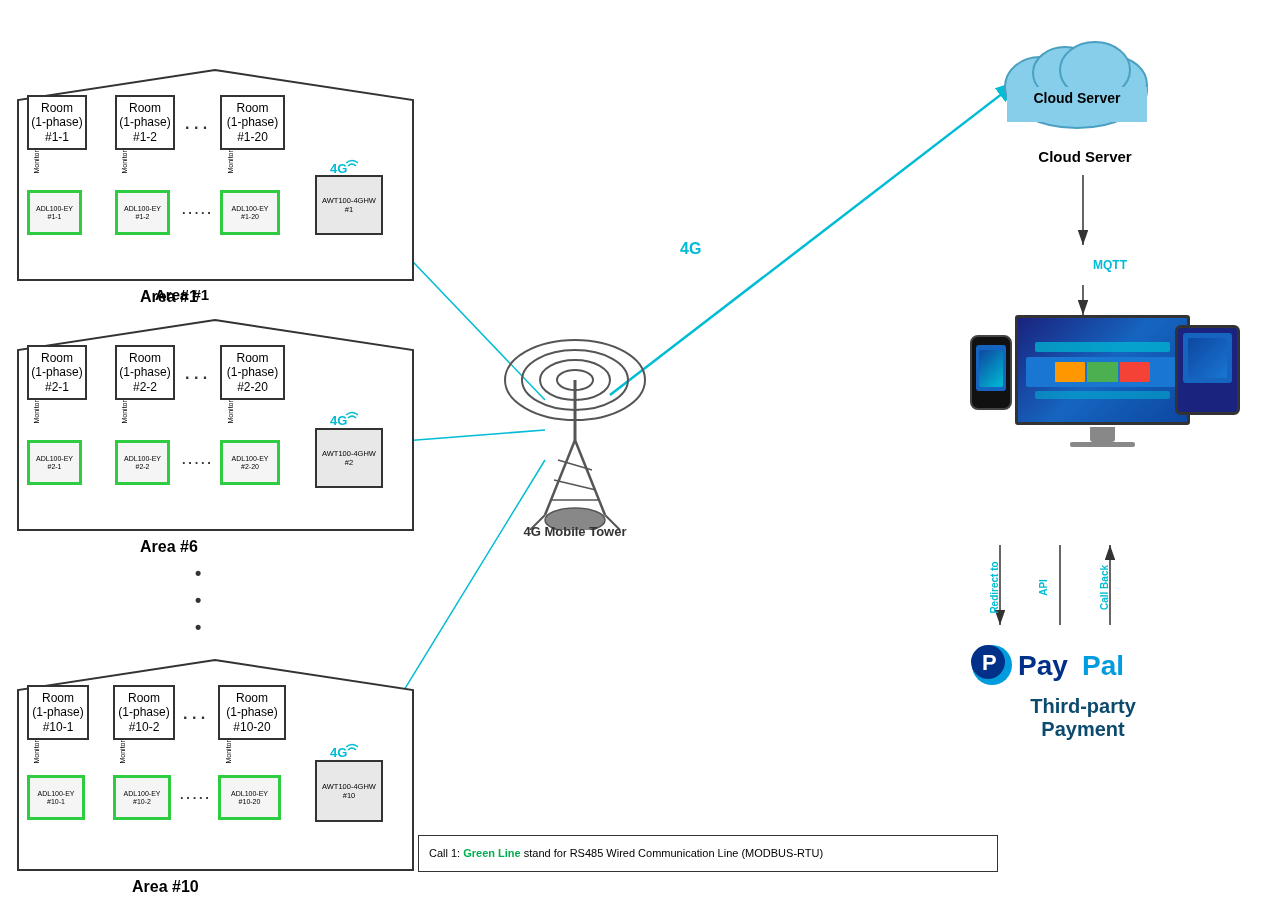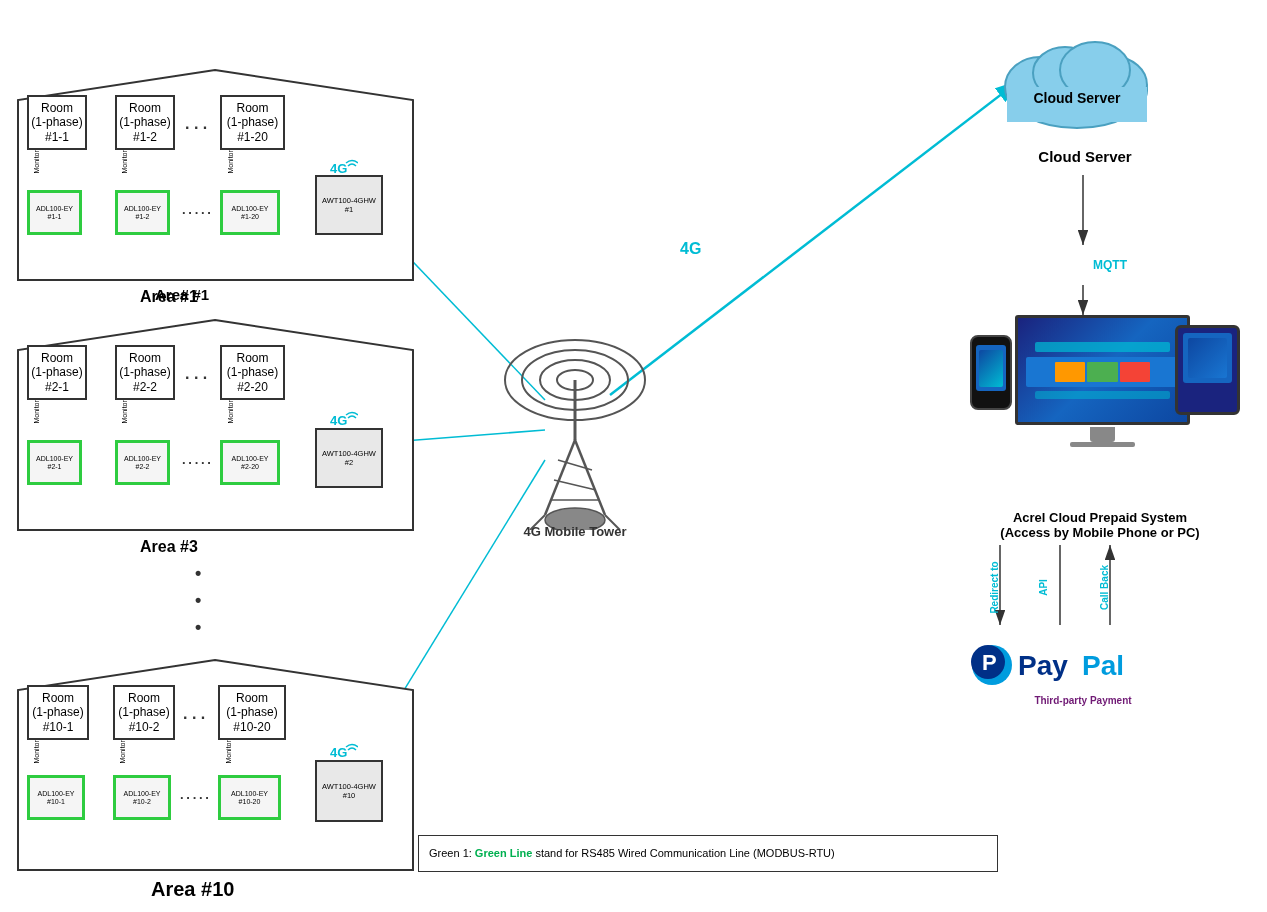--- a/index.html
+++ b/index.html
@@ -271,21 +271,21 @@
       <path d="M16,5 Q22,0 28,5" stroke="#00bcd4" stroke-width="1.5" fill="none"></path>
     </svg>
   </div>
 
   <div class="area-label" style="left:140px;top:288px;font-size:16px;">Area #1</div>
 
   <svg style="position:absolute;left:18px;top:320px;width:395px;height:210px;overflow:visible;">
     <polygon points="197,0 395,30 395,210 0,210 0,30" fill="white" stroke="#333" stroke-width="2"></polygon>
   </svg>
 
-  <div class="area-label" style="left:140px;top:538px;font-size:16px;">Area #3</div>
+  <div class="area-label" style="left:140px;top:538px;font-size:16px;">Area #6</div>
 
   <div class="room-box" style="left:27px;top:345px;width:60px;height:55px;">
     <span>Room<br>(1-phase)<br>#2-1</span>
   </div>
   <div class="room-box" style="left:115px;top:345px;width:60px;height:55px;">
     <span>Room<br>(1-phase)<br>#2-2</span>
   </div>
   <div style="position:absolute;left:185px;top:365px;font-size:16px;font-weight:bold;color:#333;">. . .</div>
   <div class="room-box" style="left:220px;top:345px;width:65px;height:55px;">
     <span>Room<br>(1-phase)<br>#2-20</span>
@@ -316,21 +316,21 @@
       <path d="M16,5 Q22,0 28,5" stroke="#00bcd4" stroke-width="1.5" fill="none"></path>
     </svg>
   </div>
 
   <div style="position:absolute;left:195px;top:560px;font-size:18px;font-weight:bold;color:#333;text-align:center;line-height:1.5;">•<br>•<br>•</div>
 
   <svg style="position:absolute;left:18px;top:660px;width:395px;height:210px;overflow:visible;">
     <polygon points="197,0 395,30 395,210 0,210 0,30" fill="white" stroke="#333" stroke-width="2"></polygon>
   </svg>
 
-  <div class="area-label" style="left:151px;top:878px;font-size:20px;">Area #10</div>
+  <div class="area-label" style="left:132px;top:878px;font-size:16px;">Area #10</div>
 
   <div class="room-box" style="left:27px;top:685px;width:62px;height:55px;">
     <span>Room<br>(1-phase)<br>#10-1</span>
   </div>
   <div class="room-box" style="left:113px;top:685px;width:62px;height:55px;">
     <span>Room<br>(1-phase)<br>#10-2</span>
   </div>
   <div style="position:absolute;left:183px;top:705px;font-size:16px;font-weight:bold;color:#333;">. . .</div>
   <div class="room-box" style="left:218px;top:685px;width:68px;height:55px;">
     <span>Room<br>(1-phase)<br>#10-20</span>
@@ -430,43 +430,40 @@
       </div>
     </div>
 
     <div style="position:absolute;left:15px;top:20px;width:42px;height:75px;background:#111;border:2px solid #444;border-radius:8px;">
       <div style="margin:4px;width:calc(100%-8px);height:65%;background:#1565c0;border-radius:3px;display:flex;align-items:center;justify-content:center;margin-top:8px;">
         <div style="width:80%;height:80%;background:linear-gradient(135deg,#0d47a1,#00bcd4);border-radius:2px;"></div>
       </div>
     </div>
   </div>
 
-  <div class="acrel-title" style="left:940px;top:510px;width:320px;">
-    Acrel Cloud Prepaid System<br>(Access by Mobile Phone or PC)
-  </div>
 
   <div class="redirect-label" style="left:968px;top:582px;">Redirect to</div>
 
   <div class="api-label" style="left:1035px;top:582px;">API</div>
 
   <div class="callback-label" style="left:1082px;top:582px;">Call Back</div>
 
   <div style="position:absolute;left:970px;top:640px;">
     <svg width="200" height="50" viewBox="0 0 200 50">
 
       <circle cx="22" cy="25" r="20" fill="#009cde"></circle>
       <circle cx="18" cy="22" r="17" fill="#003087"></circle>
       <text x="12" y="30" font-size="22" font-weight="bold" fill="white" font-family="Arial">P</text>
 
       <text x="48" y="35" font-size="28" font-weight="bold" fill="#003087" font-family="Arial">Pay</text>
       <text x="112" y="35" font-size="28" font-weight="bold" fill="#009cde" font-family="Arial">Pal</text>
     </svg>
   </div>
 
-  <div style="position:absolute;left:988px;top:695px;font-size:10px;font-weight:bold;color:#701a75;text-align:center;width:190px;">Third-party Payment</div>
+  <div style="position:absolute;left:988px;top:695px;font-size:20px;font-weight:bold;color:#0c4a6e;text-align:center;width:190px;">Third-party Payment</div>
 
   <div class="note-box" style="left:418px;top:835px;width:580px;">
     <div>
-      <span>Green 1: </span><span class="green-line">Green Line</span><span> stand for RS485 Wired Communication Line (MODBUS-RTU)</span>
+      <span>Call 1: </span><span class="green-line">Green Line</span><span> stand for RS485 Wired Communication Line (MODBUS-RTU)</span>
     </div>
   </div>
 
 </div>
 
 </body></html>

